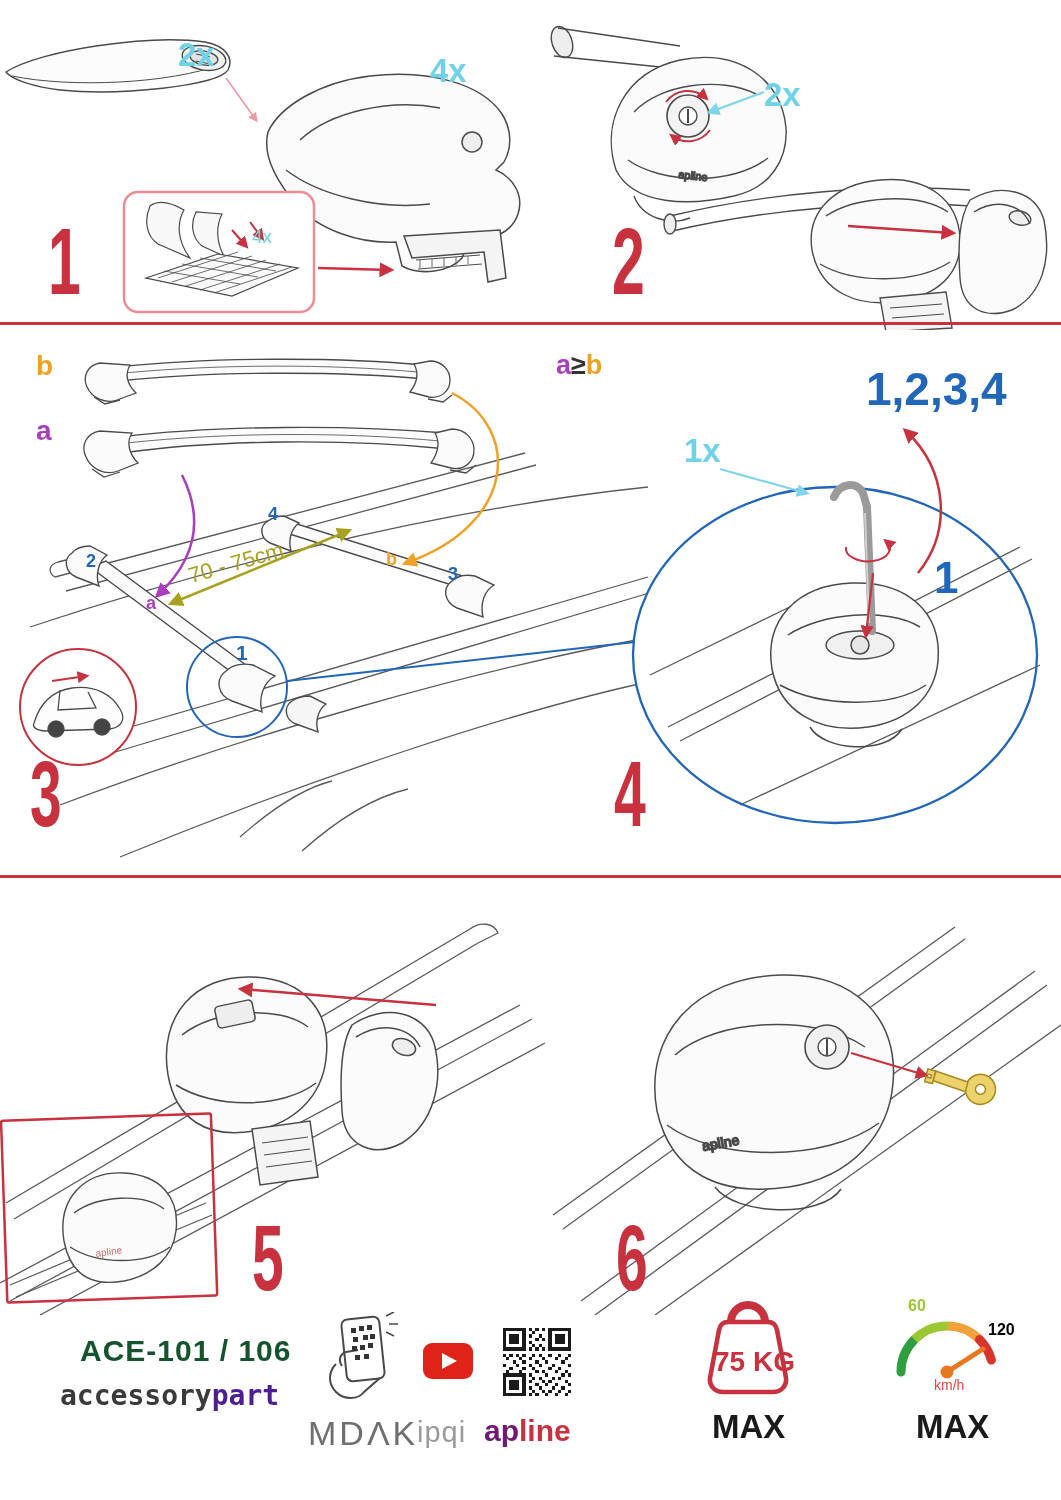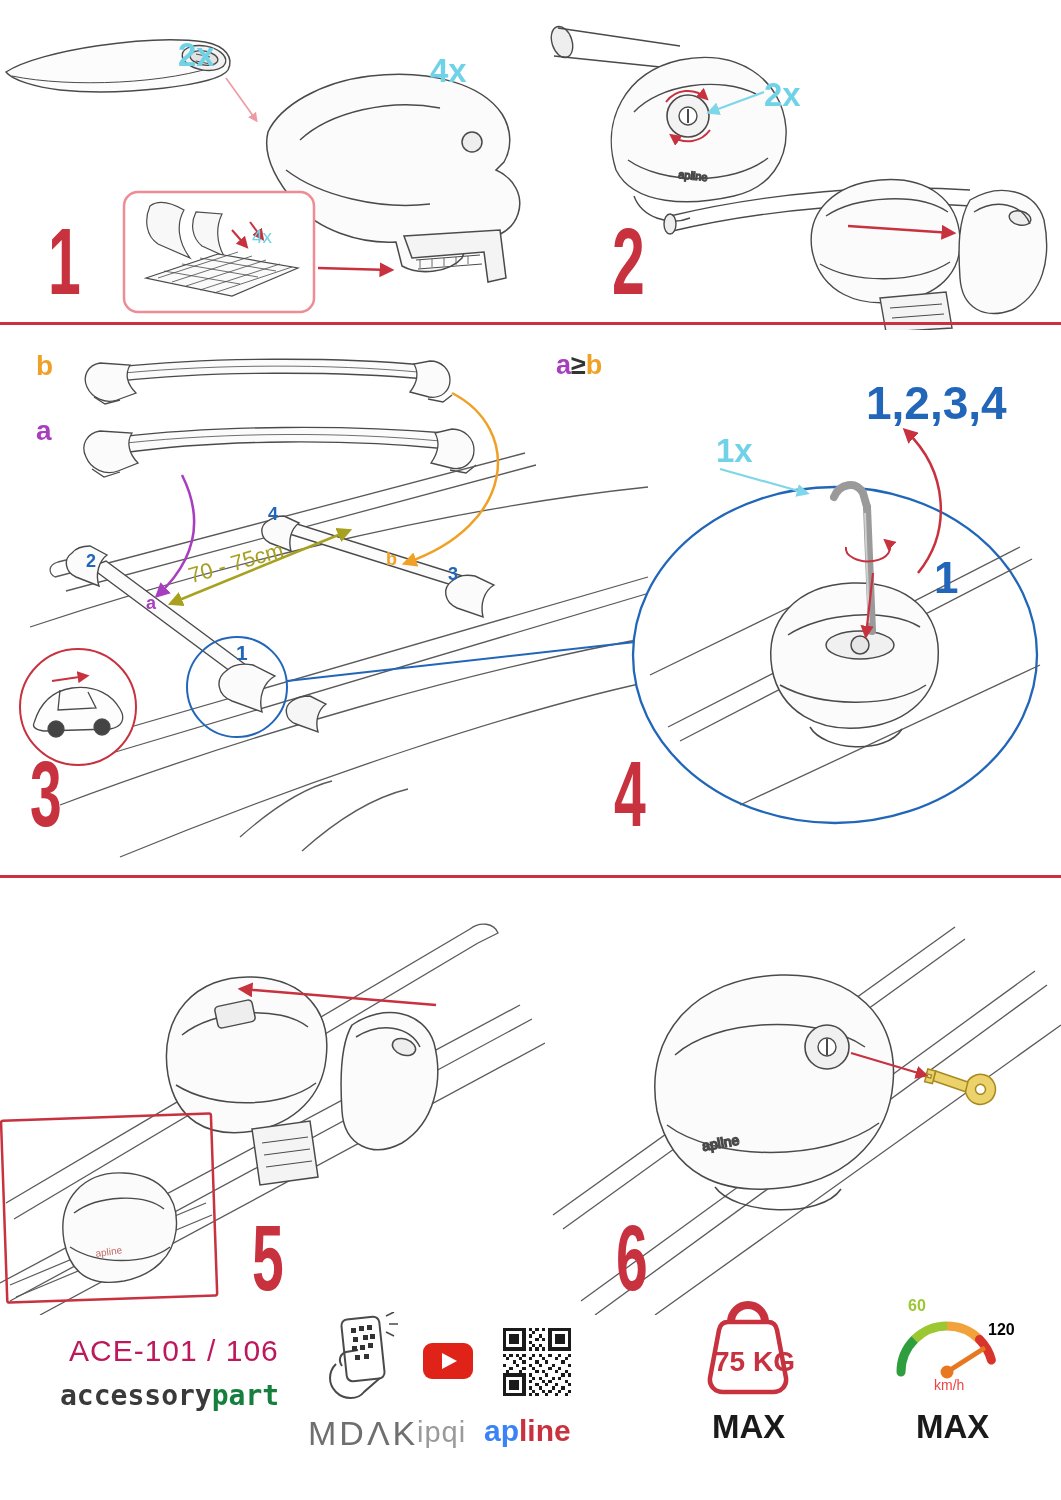--- a/index.html
+++ b/index.html
@@ -220,22 +220,22 @@
       <path d="M247,172 L252,296" stroke="#9a9a9a" stroke-width="8" stroke-linecap="round"></path>
       <path d="M245,178 L249,288" stroke="#cfcfcf" stroke-width="2"></path>
     </g>
     <path d="M226,212 a22,13 0 1 0 40,-6" stroke="#c8313e" stroke-width="2" fill="none" marker-end="url(#mr)"></path>
     <path d="M253,238 L246,300" stroke="#c8313e" stroke-width="2.2" fill="none" marker-end="url(#mr)"></path>
     <path d="M100,134 L186,158" stroke="#7fd6e8" stroke-width="2.2" fill="none" marker-end="url(#mc)"></path>
     <path d="M298,238 C332,196 328,136 286,96" stroke="#c8313e" stroke-width="2.5" fill="none" marker-end="url(#mr)"></path>
   </svg>
 
   <span class="lbl" style="left:556px;top:352px;font-size:27px"><span class="purple">a</span><span style="color:#333;font-weight:700">≥</span><span class="orange">b</span></span>
-  <span class="lbl blue" style="left:866px;top:380px;font-size:46px">1,2,3,4</span>
-  <span class="lbl qty" style="left:716px;top:434px">1x</span>
+  <span class="lbl blue" style="left:866px;top:366px;font-size:46px">1,2,3,4</span>
+  <span class="lbl qty" style="left:684px;top:434px">1x</span>
   <span class="lbl blue" style="left:934px;top:556px;font-size:44px">1</span>
   <span class="lbl num" style="left:614px;top:748px;font-size:92px">4</span>
 
   <div class="divider" style="top:875px"></div>
 
   <svg class="abs" style="left:0;top:885px" width="545" height="430" viewBox="0 0 545 430">
     <g stroke="#5a5a5a" fill="none" stroke-width="1.3">
       <path d="M6,318 L470,44"></path>
         <path d="M14,334 L478,58"></path>
       <path d="M470,44 C480,36 494,38 498,48 L478,58"></path>
@@ -295,22 +295,22 @@
     <g transform="rotate(14 428 200)" stroke="#a8891f" fill="#ecd26a" stroke-width="1.5">
       <circle cx="446" cy="200" r="15"></circle>
       <circle cx="446" cy="200" r="5" fill="#ffffff"></circle>
       <path d="M398,193 L432,196 L432,206 L398,203 Z"></path>
       <path d="M398,193 L390,193 L390,198 L395,198 L395,201 L390,201 L390,206 L398,206 Z"></path>
     </g>
   </svg>
 
   <span class="lbl num" style="left:616px;top:1212px;font-size:92px">6</span>
 
-  <span class="lbl" style="left:69px;top:1336px;font-size:30px;font-weight:400;color:#be185d;letter-spacing:1px">ACE-101 / 106</span>
-  <span class="lbl brandline" style="left:60px;top:1382px"><span style="color:#3a3a3a">accessory</span><span style="color:#15803d">part</span></span>
+  <span class="lbl" style="left:80px;top:1336px;font-size:30px;font-weight:700;color:#14532d;letter-spacing:1px">ACE-101 / 106</span>
+  <span class="lbl brandline" style="left:60px;top:1382px"><span style="color:#3a3a3a">accessory</span><span style="color:#4c1d95">part</span></span>
 
   <svg class="abs" style="left:322px;top:1312px" width="80" height="92" viewBox="0 0 80 92">
     <g stroke="#4a4a4a" fill="#ffffff" stroke-width="2">
       <rect x="22" y="6" width="38" height="62" rx="6" transform="rotate(-6 41 37)"></rect>
       <path d="M64,4 l8,-4 M67,12 l9,0 M64,20 l8,4" stroke-width="1.6" fill="none"></path>
       <path d="M14,52 C6,60 6,72 14,80 C22,88 36,88 42,80 L58,66" fill="none"></path>
       <path d="M20,54 C16,48 18,42 24,40 L36,38" fill="none"></path>
     </g>
     <g fill="#333333">
       <rect x="29" y="16" width="5" height="5"></rect>
@@ -358,21 +358,21 @@
                M1 13h1v1h-1z M5 13h1v1h-1z M10 13h1v1h-1z M12 13h1v1h-1z M16 13h1v1h-1z M19 13h1v1h-1z
                M8 14h1v1h-1z M13 14h1v1h-1z M18 14h1v1h-1z M20 14h1v1h-1z
                M9 15h1v1h-1z M11 15h1v1h-1z M15 15h1v1h-1z M17 15h1v1h-1z
                M8 16h1v1h-1z M12 16h1v1h-1z M14 16h1v1h-1z M19 16h1v1h-1z
                M10 17h1v1h-1z M13 17h1v1h-1z M16 17h1v1h-1z M20 17h1v1h-1z
                M8 18h1v1h-1z M11 18h1v1h-1z M15 18h1v1h-1z M18 18h1v1h-1z
                M9 19h1v1h-1z M12 19h1v1h-1z M14 19h1v1h-1z M17 19h1v1h-1z M20 19h1v1h-1z
                M8 20h1v1h-1z M10 20h1v1h-1z M13 20h1v1h-1z M16 20h1v1h-1z M19 20h1v1h-1z"></path>
     </g>
   </svg>
-  <span class="lbl" style="left:484px;top:1416px;font-size:30px;font-weight:700"><span style="color:#3b82f6">ap</span><span style="color:#c8313e">line</span></span>
+  <span class="lbl" style="left:484px;top:1416px;font-size:30px;font-weight:700"><span style="color:#701a75">ap</span><span style="color:#c8313e">line</span></span>
 
   <svg class="abs" style="left:688px;top:1288px" width="120" height="120" viewBox="0 0 120 120">
     <path d="M43,34 A17,17 0 1 1 77,34" stroke="#c8313e" stroke-width="8" fill="none" stroke-linecap="round"></path>
     <path d="M40,34 L80,34 C85,34 88,37 89,42 L98,90 C99,98 93,104 85,104 L35,104 C27,104 21,98 22,90 L31,42 C32,37 35,34 40,34 Z" stroke="#c8313e" stroke-width="4.5" fill="#ffffff" stroke-linejoin="round"></path>
   </svg>
   <span class="lbl" style="left:714px;top:1348px;font-size:28px;font-weight:700;color:#c8313e">75 KG</span>
   <span class="lbl" style="left:712px;top:1410px;font-size:33px;font-weight:700;color:#1a1a1a">MAX</span>
 
   <svg class="abs" style="left:882px;top:1288px" width="130" height="120" viewBox="0 0 130 120">
     <path d="M19,84 A46,46 0 0 1 32.5,51.5" stroke="#2f9e3f" stroke-width="9" fill="none" stroke-linecap="round"></path>

